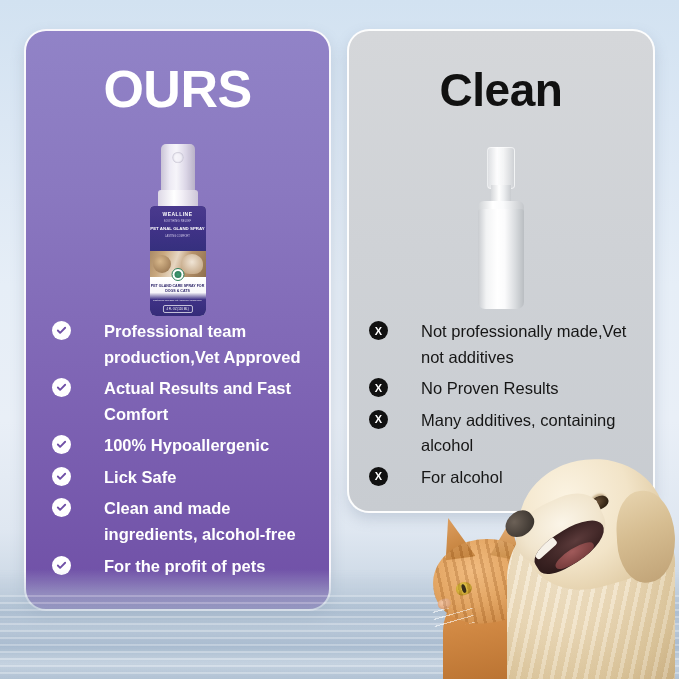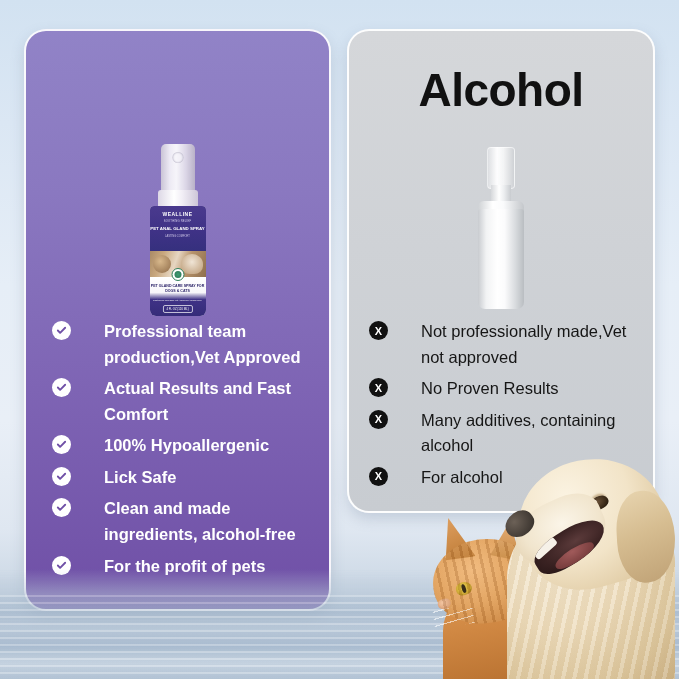--- a/index.html
+++ b/index.html
@@ -283,20 +283,21 @@
   .cat-whisk{
     position:absolute; left:-4px; top:64px; width:40px; height:18px;
     background:repeating-linear-gradient(-8deg, rgba(255,255,255,.6) 0 1px, transparent 1px 7px);
   }
 </style>
 </head>
 <body>
 
 <div class="panel" id="ours-panel">
 
+  <div class="panel-title" id="ours-title">OURS</div>
 
   <div class="bottle-wrap" id="ours-bottle">
     <div class="b-cap"></div>
     <div class="b-neck"></div>
     <div class="b-body">
       <div class="lbl-top">
         <div class="lbl-brand">WEALLINE</div>
         <div class="lbl-sub">SOOTHING RELIEF</div>
         <div class="lbl-name">PET
 ANAL GLAND SPRAY</div>
@@ -368,34 +369,34 @@
           </svg>
       </span>
       <span class="bullet-text">For the profit of pets</span>
     </div>
 
   </div>
 </div>
 
 <div class="panel" id="others-panel">
 
-  <div class="panel-title" id="others-title">Alcohol</div>
+  <div class="panel-title" id="others-title">Clean</div>
 
   <div class="bottle-wrap" id="others-bottle">
     <div class="pb-cap"></div>
     <div class="pb-neck"></div>
     <div class="pb-shoulder"></div>
     <div class="pb-body"></div>
   </div>
 
   <div class="bullets" id="others-bullets">
 
     <div class="bullet">
       <span class="bullet-icon x-icon">X</span>
-      <span class="bullet-text">Not professionally made,Vet not approved</span>
+      <span class="bullet-text">Not professionally made,Vet not additives</span>
     </div>
 
     <div class="bullet">
       <span class="bullet-icon x-icon">X</span>
       <span class="bullet-text">No Proven Results</span>
     </div>
 
     <div class="bullet">
       <span class="bullet-icon x-icon">X</span>
       <span class="bullet-text">Many additives, containing alcohol</span>

